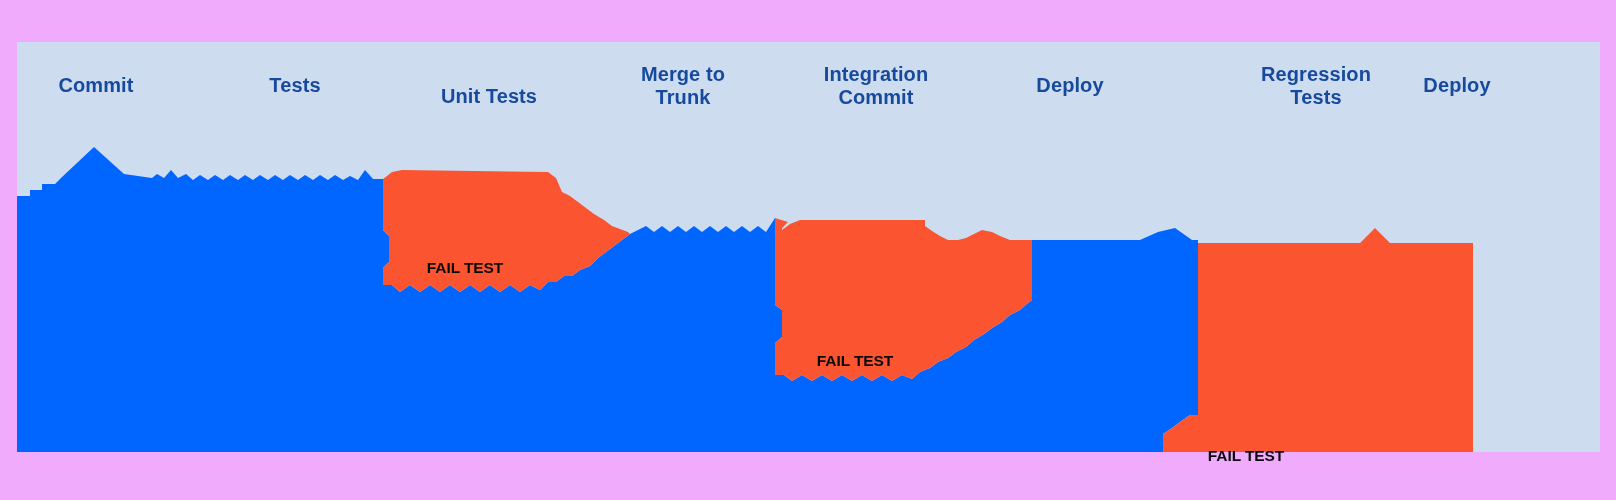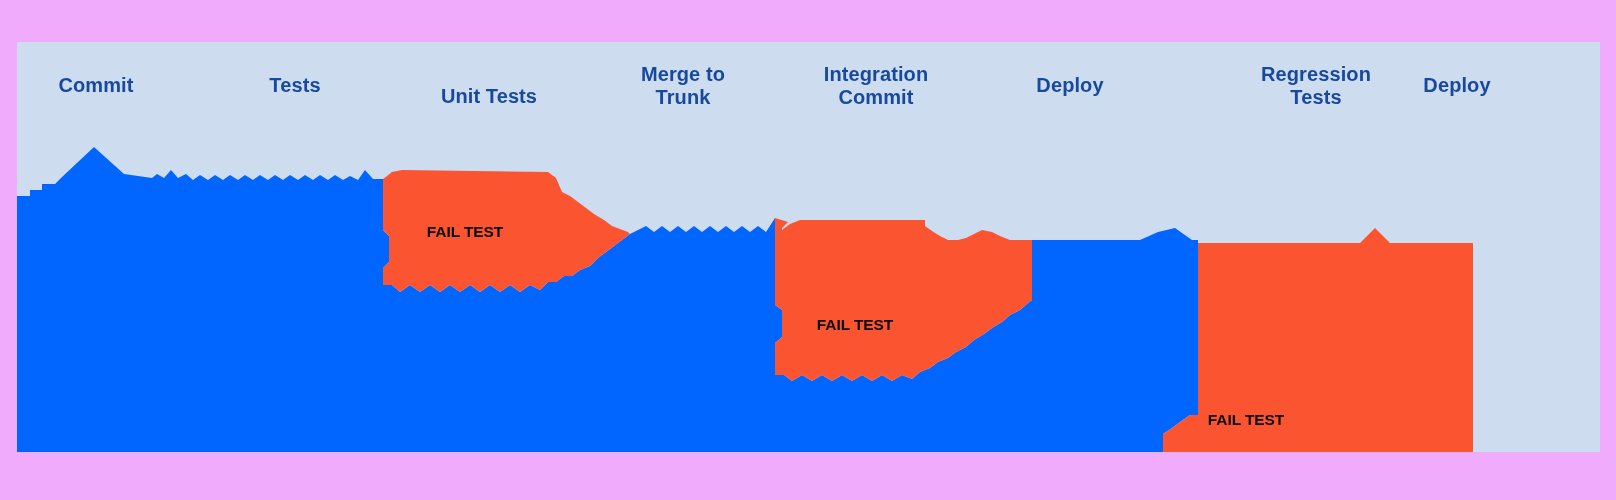--- a/index.html
+++ b/index.html
@@ -50,20 +50,21 @@
   }
   .fail-label {
     position: absolute;
     color: #0a0a0a;
     font-family: "Liberation Sans", sans-serif;
     font-weight: bold;
     font-size: 15.5px;
     letter-spacing: -0.1px;
     white-space: nowrap;
     transform: translate(-50%, -50%);
+    margin-top: 36px;
   }
 </style>
 </head>
 <body>
 
 <div id="stage">
 
   <div id="panel"></div>
 
   <svg id="svg-layer" viewBox="0 0 1616 500" preserveAspectRatio="none" xmlns="http://www.w3.org/2000/svg">

